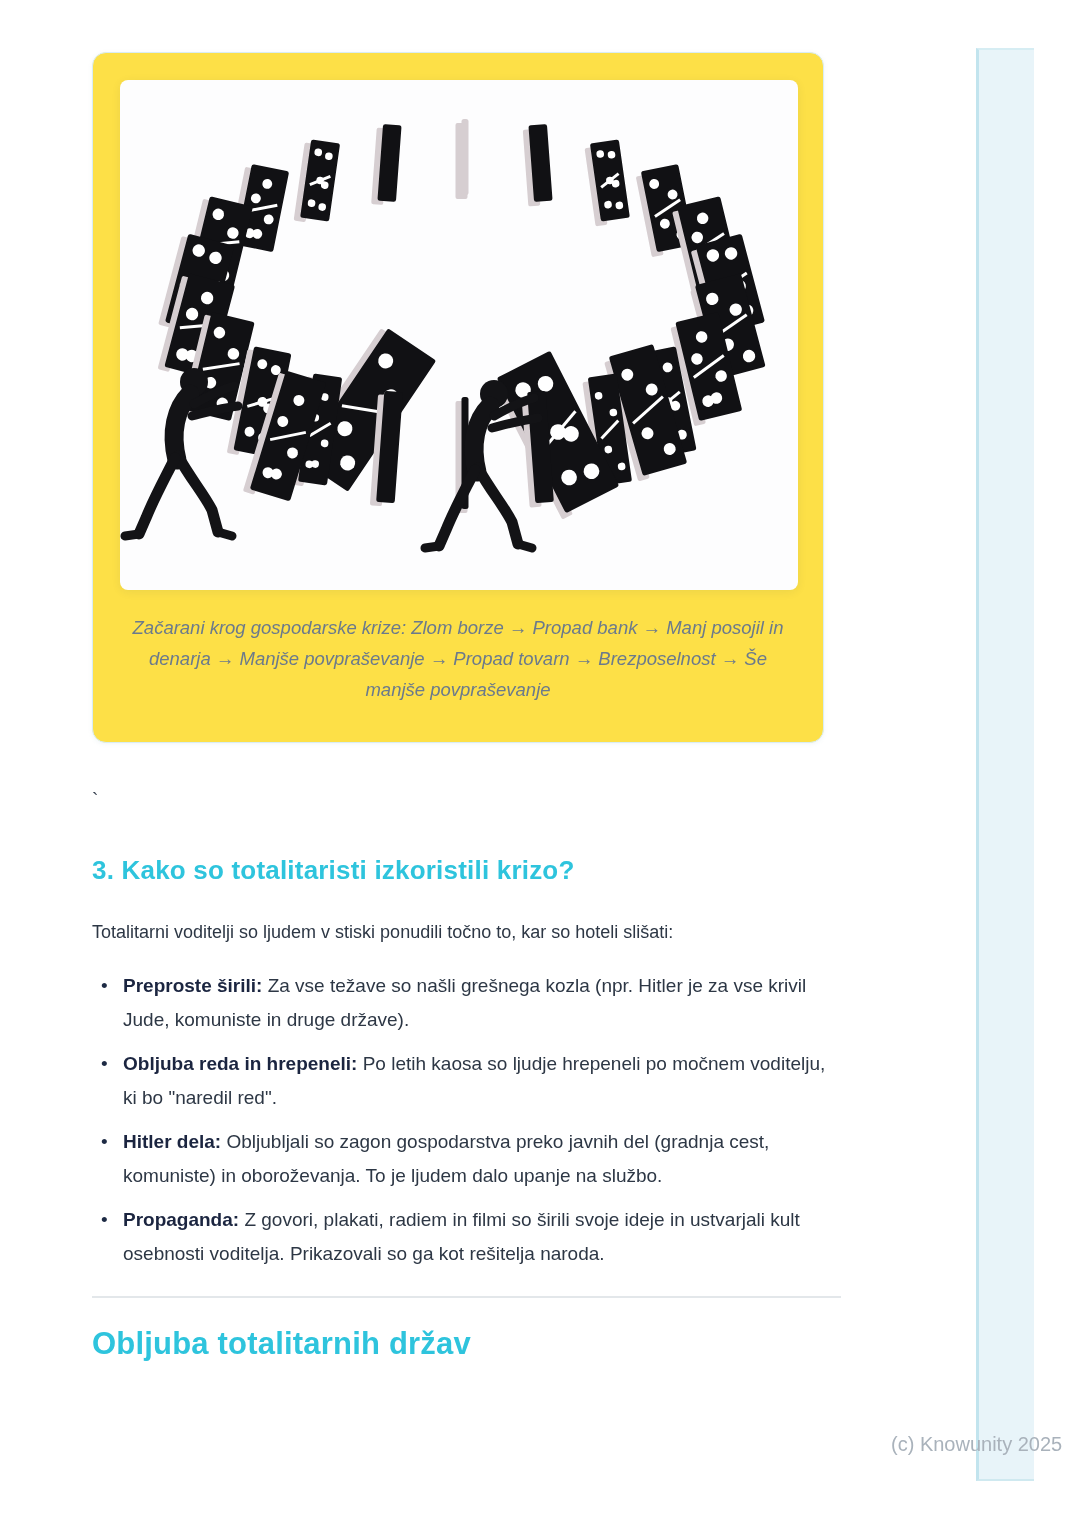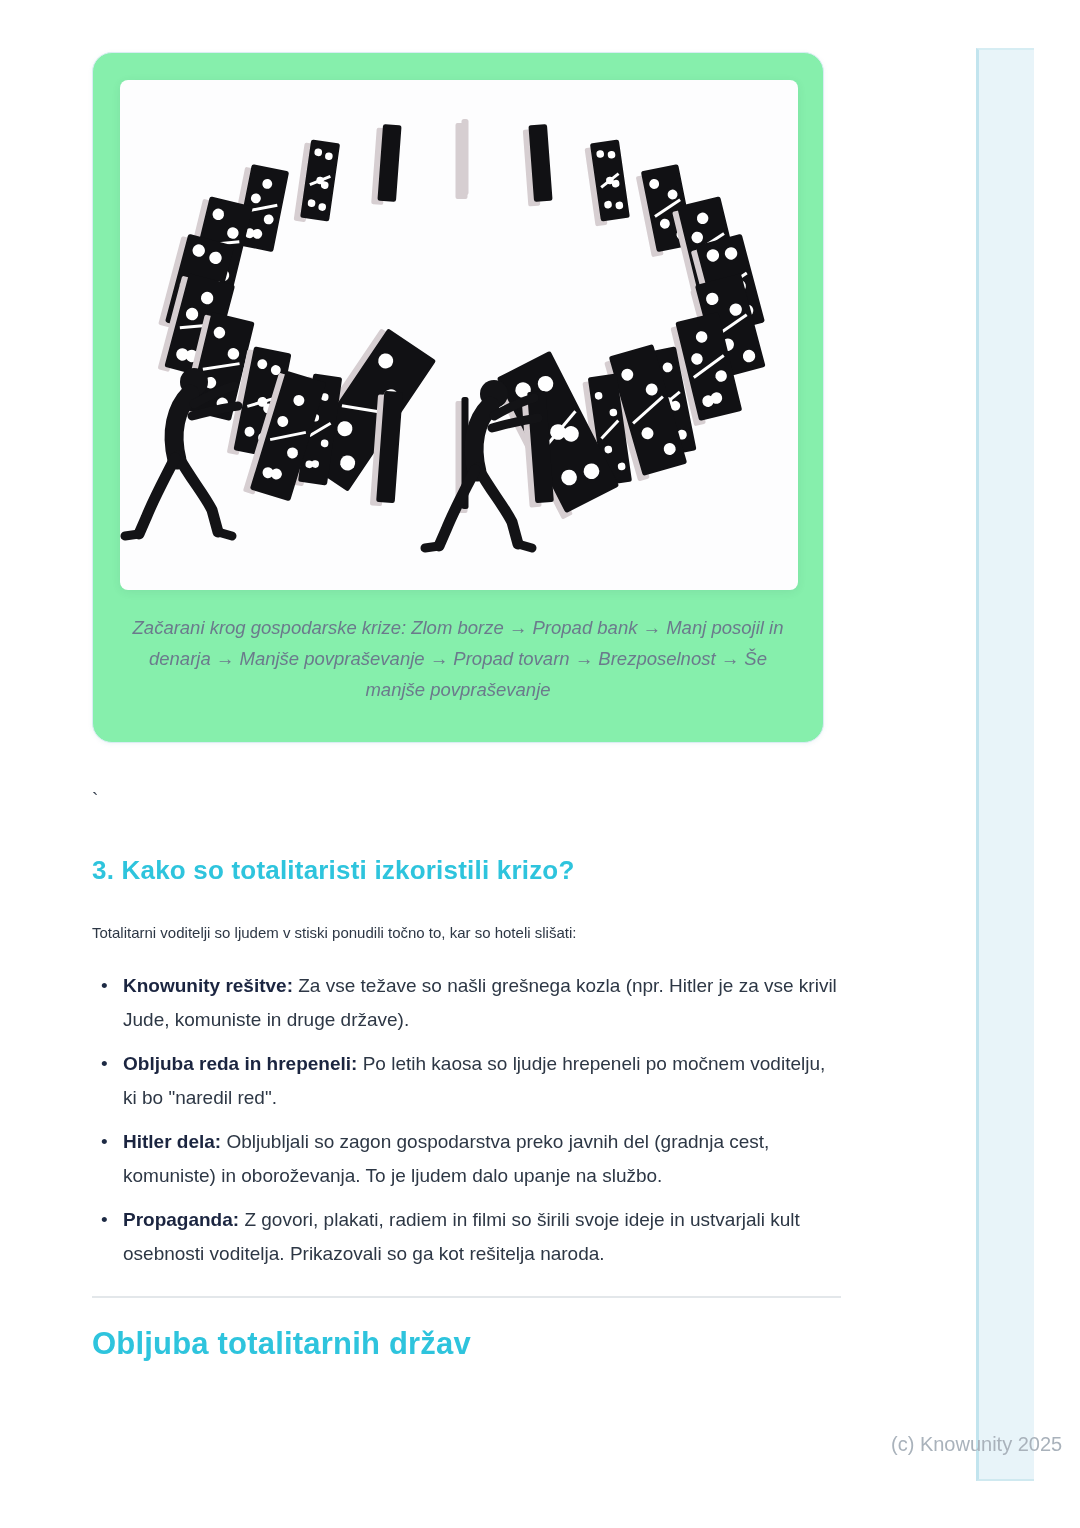--- a/index.html
+++ b/index.html
@@ -6,34 +6,34 @@
   body{font-family:"Liberation Sans",sans-serif;}
   .page{position:relative;width:1080px;height:1528px;background:#ffffff;overflow:hidden;}
 
   .side-strip{position:absolute;left:976px;top:48px;width:58px;height:1433px;
     background:#e8f4f9;border-left:3px solid #c2e4ee;border-top:2px solid #d6edf3;
     border-bottom:2px solid #cfe9f0;box-sizing:border-box;z-index:1;}
 
   .content{position:absolute;left:92px;top:0;width:749px;z-index:2;}
 
   .figure-card{margin-top:52px;width:732px;height:691px;box-sizing:border-box;
-    border:1px solid #d9edf3;border-radius:20px;background:#86efac;
+    border:1px solid #d9edf3;border-radius:14px;background:#fde047;
     padding:27px 27px 0 27px;box-shadow:0 1px 4px rgba(120,160,180,.10);}
   .figure-image{width:678px;height:510px;background:#fdfdfe;border-radius:8px;
     box-shadow:0 2px 10px rgba(40,60,80,.08);overflow:hidden;}
   .figure-image svg{display:block;width:678px;height:510px;}
   .figure-caption{margin:22px auto 0 auto;width:664px;text-align:center;
     font-style:italic;font-size:18.5px;line-height:31px;color:#6b7a8c;}
 
   .stray{margin-top:46px;height:24px;font-size:19px;color:#3a4352;}
 
   h3.section-heading{margin:42px 0 0 0;font-size:26px;font-weight:800;
     color:#2ec4dd;letter-spacing:.2px;}
 
-  .intro{margin:28px 0 0 0;font-size:15px;line-height:37px;color:#2d3745;
+  .intro{margin:28px 0 0 0;font-size:18px;line-height:37px;color:#2d3745;
     text-align:justify;}
 
   ul.bullets{margin:18px 0 0 0;padding:0;list-style:none;}
   ul.bullets li{position:relative;margin:0 0 11px 0;padding-left:31px;
     font-size:19px;line-height:33.5px;color:#2d3745;}
   ul.bullets li::before{content:"\2022";position:absolute;left:9px;top:0;
     color:#1d2a44;font-size:19px;}
   .lead{font-weight:bold;color:#1b2540;}
 
   hr.divider{margin:26px 0 0 0;border:none;border-top:2px solid #e3e7ea;width:749px;}
@@ -305,21 +305,21 @@
       <p class="figure-caption">Začarani krog gospodarske krize: Zlom borze → Propad bank → Manj posojil in denarja → Manjše povpraševanje → Propad tovarn → Brezposelnost → Še manjše povpraševanje</p>
     </div>
 
     <div class="stray">`</div>
 
     <h3 class="section-heading">3. Kako so totalitaristi izkoristili krizo?</h3>
 
     <p class="intro">Totalitarni voditelji so ljudem v stiski ponudili točno to, kar so hoteli slišati:</p>
 
     <ul class="bullets">
-      <li><span class="lead">Knowunity rešitve:</span> <span>Za vse težave so našli grešnega kozla (npr. Hitler je za vse krivil Jude, komuniste in druge države).</span></li>
+      <li><span class="lead">Preproste širili:</span> <span>Za vse težave so našli grešnega kozla (npr. Hitler je za vse krivil Jude, komuniste in druge države).</span></li>
       <li><span class="lead">Obljuba reda in hrepeneli:</span> <span>Po letih kaosa so ljudje hrepeneli po močnem voditelju, ki bo "naredil red".</span></li>
       <li><span class="lead">Hitler dela:</span> <span>Obljubljali so zagon gospodarstva preko javnih del (gradnja cest, komuniste) in oboroževanja. To je ljudem dalo upanje na službo.</span></li>
       <li><span class="lead">Propaganda:</span> <span>Z govori, plakati, radiem in filmi so širili svoje ideje in ustvarjali kult osebnosti voditelja. Prikazovali so ga kot rešitelja naroda.</span></li>
     </ul>
 
     <hr class="divider">
 
     <h2 class="big-heading">Obljuba totalitarnih držav</h2>
 
   </div>

